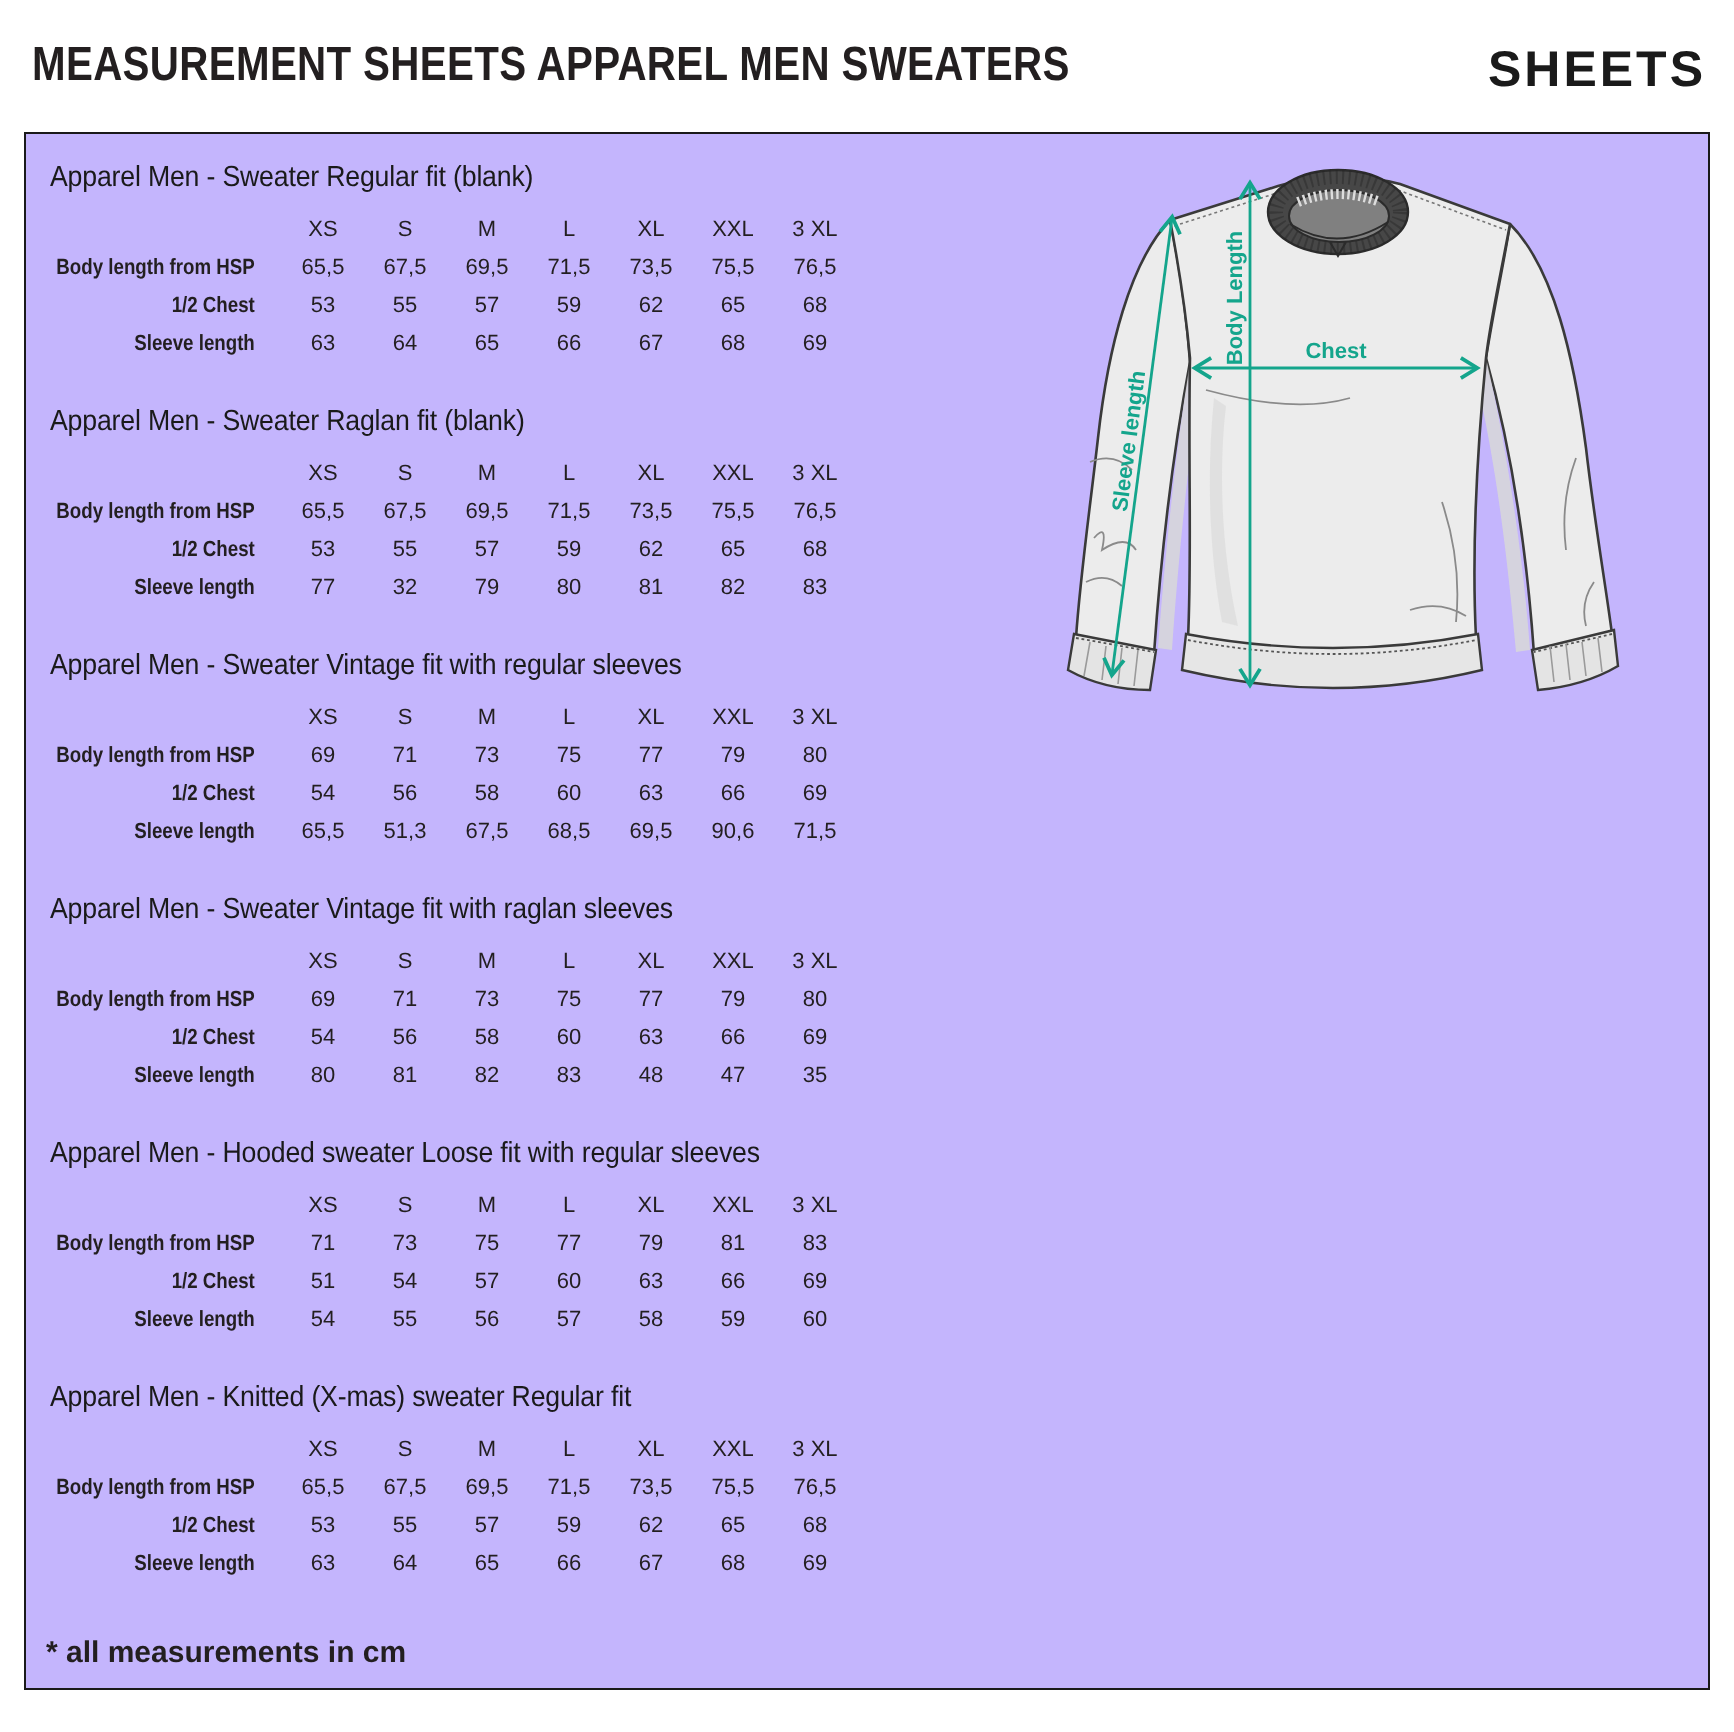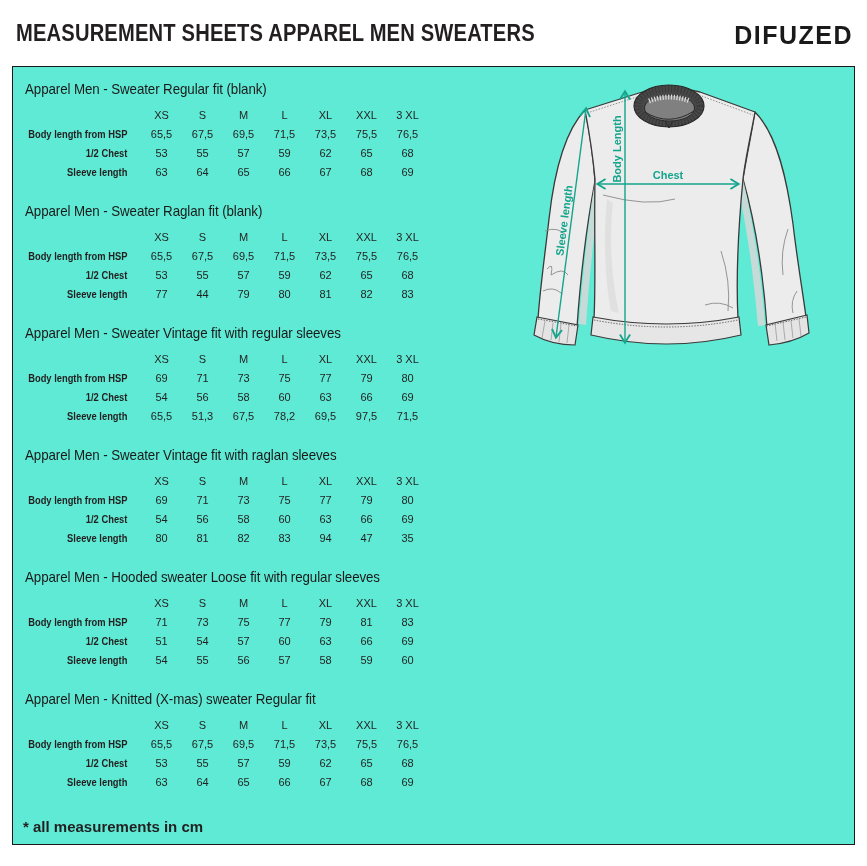--- a/index.html
+++ b/index.html
@@ -16,21 +16,21 @@
     transform:scaleX(0.84); transform-origin:0 50%;
     letter-spacing:0.2px; color:var(--ink);
   }
   .brand-logo {
     position:absolute; right:14px; top:21px;
     font-size:25px; font-weight:bold; letter-spacing:1.5px; color:#1a1a1a;
     white-space:nowrap;
   }
   .sheet-box {
     position:absolute; left:12px; top:66px; width:843px; height:779px;
-    border:1.5px solid #1a1a1a; background:#5eead4;
+    border:1.5px solid #1a1a1a; background:#c4b5fd;
   }
   .tables { position:absolute; left:10px; top:14px; }
   .mtable { margin-bottom:22px; }
   .mtable-title {
     font-size:14.5px; font-weight:normal; color:#1a1a1a;
     margin:0 0 8px 2px; white-space:nowrap; letter-spacing:-0.1px;
     transform:scaleX(0.92); transform-origin:0 50%;
   }
   .mgrid {
     display:grid; grid-template-columns:118px repeat(7,41px);
@@ -49,21 +49,21 @@
   .figure { position:absolute; left:494px; top:12px; width:362px; height:300px; }
   .figure svg { display:block; width:100%; height:100%; }
   .meas-line { stroke:var(--accent); stroke-width:1.4; fill:none; }
   .meas-text { fill:var(--accent); font-family:"Liberation Sans",sans-serif; font-size:11px; font-weight:bold; }
   .arrhead { stroke:var(--accent); stroke-width:1.5; fill:none; }
 </style>
 </head>
 <body>
 
 <h1 class="page-title">MEASUREMENT SHEETS APPAREL MEN SWEATERS</h1>
-<div class="brand-logo">DIFUZED</div>
+<div class="brand-logo">SHEETS</div>
 
 <div class="sheet-box">
   <div class="tables" id="tables">
   <div class="mtable">
     <div class="mtable-title">Apparel Men - Sweater Regular fit (blank)</div>
     <div class="mgrid">
           <div class="cell lbl"></div>
           <div class="cell hdr">XS</div>
           <div class="cell hdr">S</div>
           <div class="cell hdr">M</div>
@@ -120,21 +120,21 @@
           <div class="cell lbl">1/2 Chest</div>
           <div class="cell val">53</div>
           <div class="cell val">55</div>
           <div class="cell val">57</div>
           <div class="cell val">59</div>
           <div class="cell val">62</div>
           <div class="cell val">65</div>
           <div class="cell val">68</div>
           <div class="cell lbl">Sleeve length</div>
           <div class="cell val">77</div>
-          <div class="cell val">44</div>
+          <div class="cell val">32</div>
           <div class="cell val">79</div>
           <div class="cell val">80</div>
           <div class="cell val">81</div>
           <div class="cell val">82</div>
           <div class="cell val">83</div>
         </div>
   </div>
 
   <div class="mtable">
     <div class="mtable-title">Apparel Men - Sweater Vintage fit with regular sleeves</div>
@@ -160,23 +160,23 @@
           <div class="cell val">56</div>
           <div class="cell val">58</div>
           <div class="cell val">60</div>
           <div class="cell val">63</div>
           <div class="cell val">66</div>
           <div class="cell val">69</div>
           <div class="cell lbl">Sleeve length</div>
           <div class="cell val">65,5</div>
           <div class="cell val">51,3</div>
           <div class="cell val">67,5</div>
-          <div class="cell val">78,2</div>
+          <div class="cell val">68,5</div>
           <div class="cell val">69,5</div>
-          <div class="cell val">97,5</div>
+          <div class="cell val">90,6</div>
           <div class="cell val">71,5</div>
         </div>
   </div>
 
   <div class="mtable">
     <div class="mtable-title">Apparel Men - Sweater Vintage fit with raglan sleeves</div>
     <div class="mgrid">
           <div class="cell lbl"></div>
           <div class="cell hdr">XS</div>
           <div class="cell hdr">S</div>
@@ -199,21 +199,21 @@
           <div class="cell val">58</div>
           <div class="cell val">60</div>
           <div class="cell val">63</div>
           <div class="cell val">66</div>
           <div class="cell val">69</div>
           <div class="cell lbl">Sleeve length</div>
           <div class="cell val">80</div>
           <div class="cell val">81</div>
           <div class="cell val">82</div>
           <div class="cell val">83</div>
-          <div class="cell val">94</div>
+          <div class="cell val">48</div>
           <div class="cell val">47</div>
           <div class="cell val">35</div>
         </div>
   </div>
 
   <div class="mtable">
     <div class="mtable-title">Apparel Men - Hooded sweater Loose fit with regular sleeves</div>
     <div class="mgrid">
           <div class="cell lbl"></div>
           <div class="cell hdr">XS</div>

